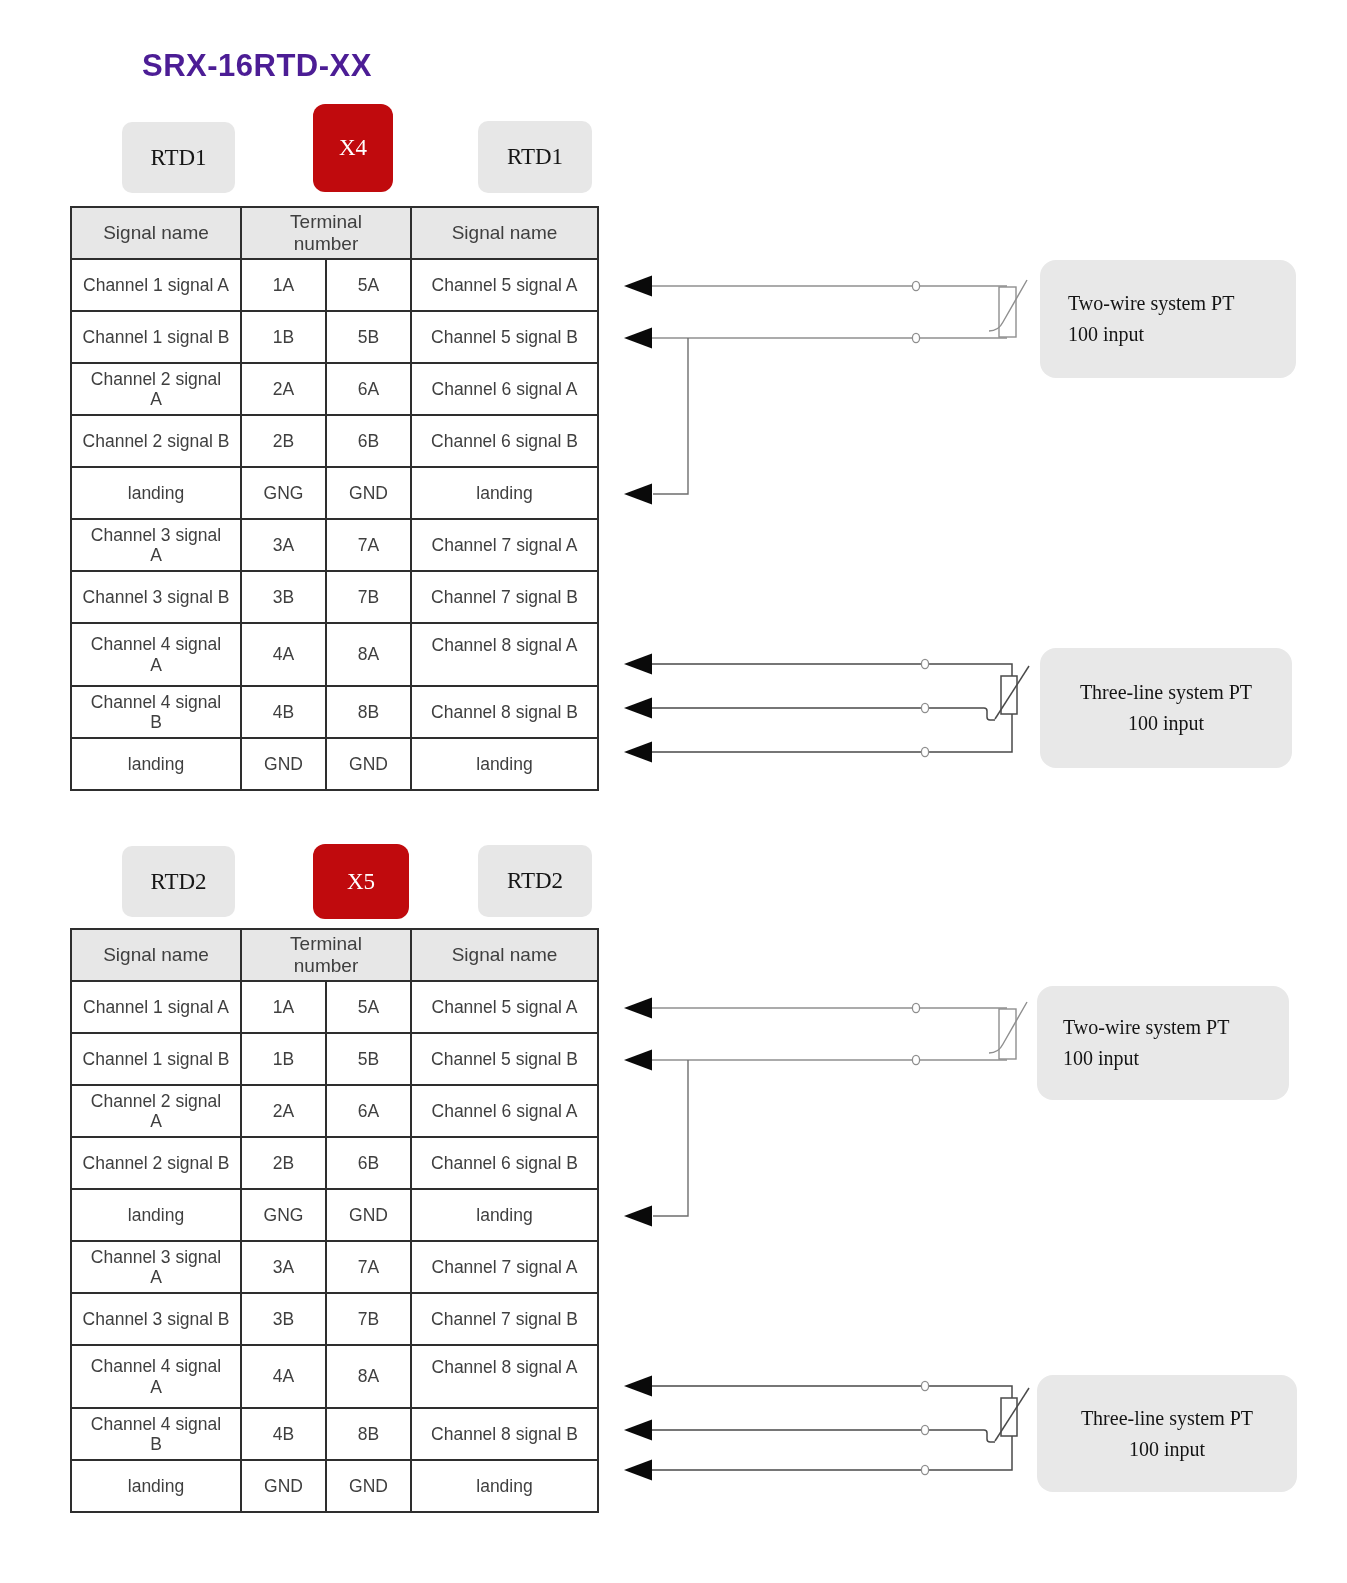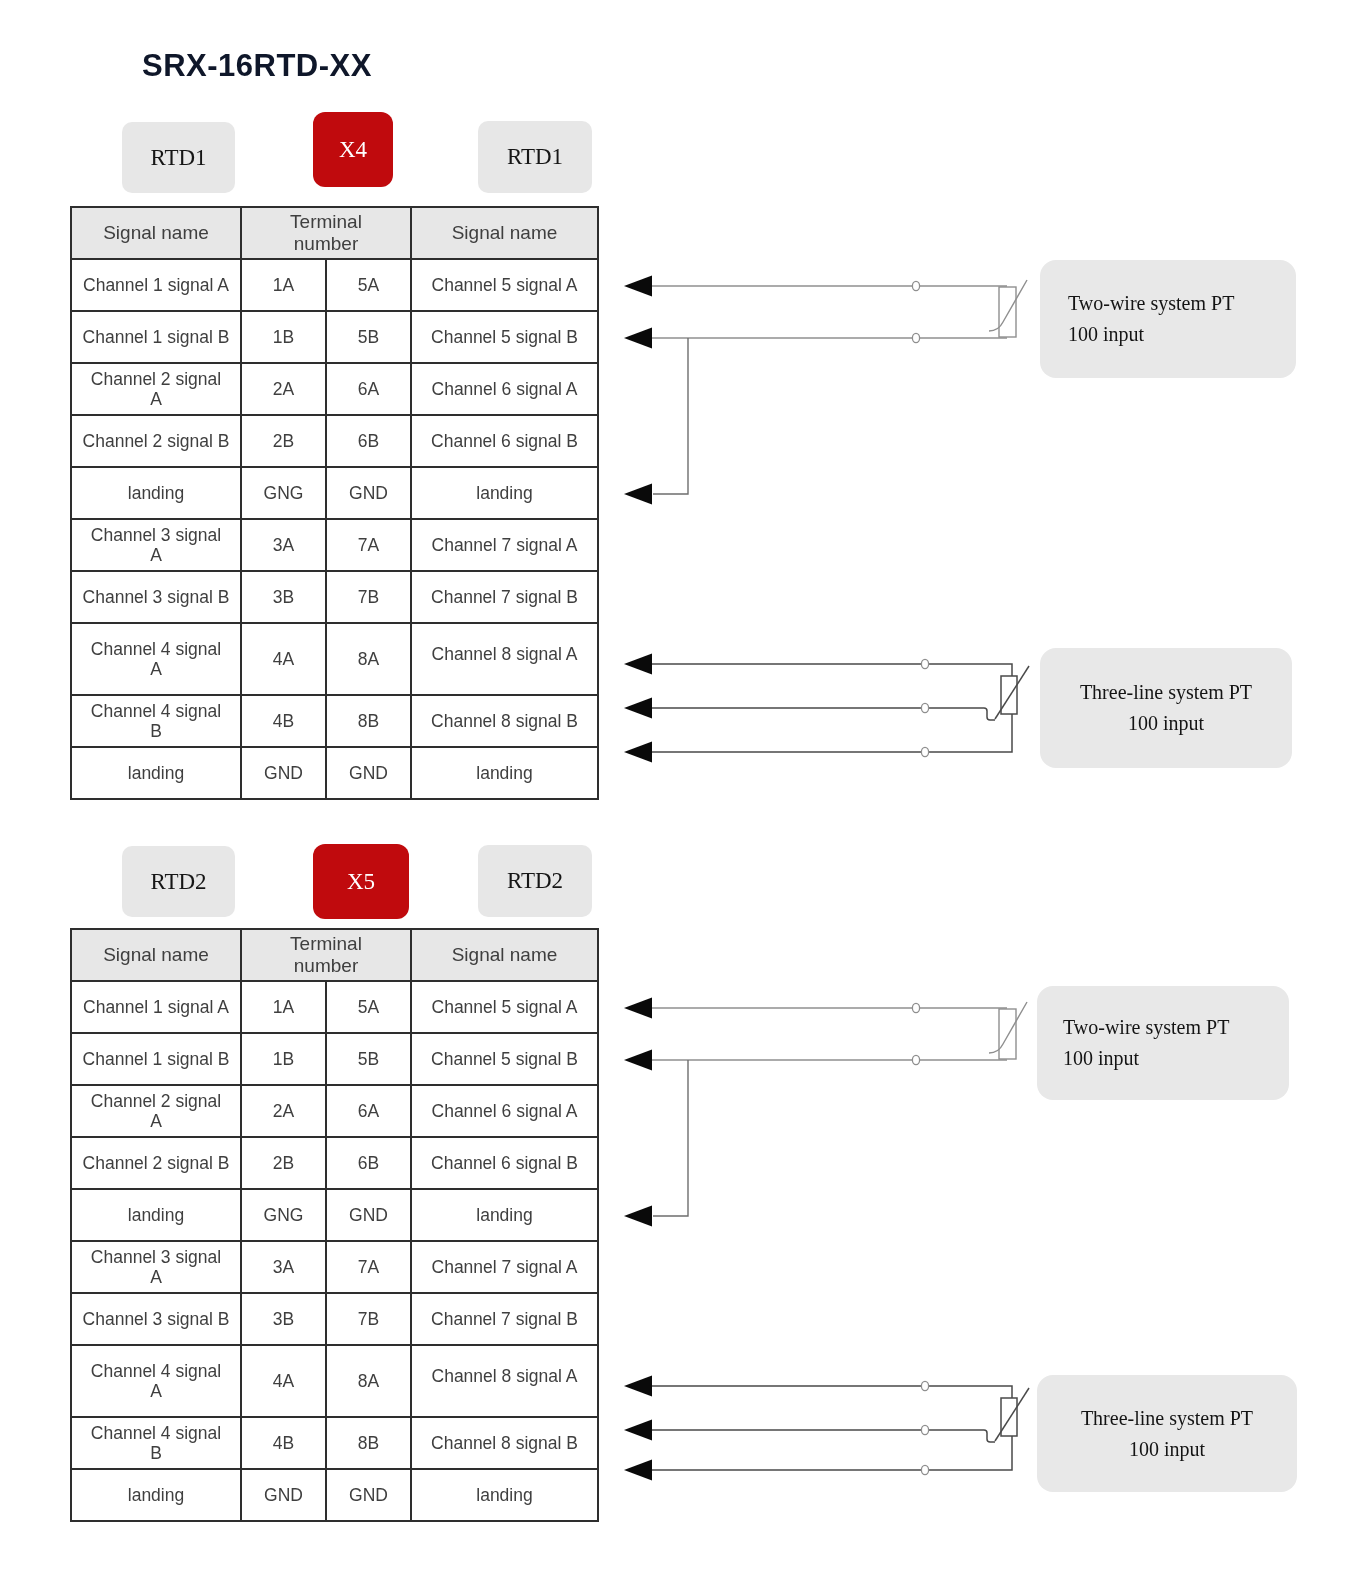--- a/index.html
+++ b/index.html
@@ -1,41 +1,41 @@
 <!DOCTYPE html>
 <html><head>
 <meta charset="utf-8">
 <style>
   html,body{margin:0;padding:0;background:#ffffff;}
   body{width:1347px;height:1583px;position:relative;font-family:"Liberation Sans",sans-serif;}
   .canvas{position:absolute;left:0;top:0;width:1347px;height:1583px;overflow:hidden;}
 
   .title{position:absolute;left:142px;top:48px;margin:0;font-size:31px;font-weight:700;
-         color:#0f172a;font-family:"Liberation Sans",sans-serif;letter-spacing:.5px;}
+         color:#4c1d95;font-family:"Liberation Sans",sans-serif;letter-spacing:.5px;}
 
   .chip{position:absolute;display:flex;align-items:center;justify-content:center;
         background:#e7e7e7;border-radius:10px;font-family:"Liberation Serif",serif;
         font-size:23px;color:#161616;}
   .chip.red{background:#c00a0d;color:#ffffff;border-radius:12px;}
   #chip-1l{left:122px;top:122px;width:113px;height:71px;}
-  #chip-1c{left:313px;top:112px;width:80px;height:75px;}
+  #chip-1c{left:313px;top:104px;width:80px;height:88px;}
   #chip-1r{left:478px;top:121px;width:114px;height:72px;}
   #chip-2l{left:122px;top:846px;width:113px;height:71px;}
   #chip-2c{left:313px;top:844px;width:96px;height:75px;}
   #chip-2r{left:478px;top:845px;width:114px;height:72px;}
 
   table.term{position:absolute;left:70px;width:527px;border-collapse:collapse;table-layout:fixed;}
   #table-1{top:206px;}
   #table-2{top:928px;}
   table.term th,table.term td{border:2px solid #2e2e2e;text-align:center;vertical-align:middle;
         color:#3f3f3f;overflow:hidden;padding:0 2px;}
   table.term th{background:#e7e7e7;font-weight:400;font-size:19px;height:50px;white-space:pre-line;line-height:1.15;}
   table.term td{font-size:17.5px;height:50px;line-height:1.15;}
   table.term td:first-child,table.term td:last-child{white-space:pre-line;margin-left:44px;}
-  table.term tbody tr:nth-child(8) td:last-child{vertical-align:top;padding-top:20px;}
+  table.term tbody tr:nth-child(8) td:last-child{vertical-align:top;padding-top:11px;}
 
   .note{position:absolute;background:#e8e8e8;border-radius:16px;
         font-family:"Liberation Serif",serif;font-size:20px;color:#141414;
         display:flex;flex-direction:column;justify-content:center;
         white-space:pre-line;line-height:1.55;box-sizing:border-box;}
   #note-1{left:1040px;top:260px;width:256px;height:118px;padding-left:28px;text-align:left;}
   #note-2{left:1040px;top:648px;width:252px;height:120px;text-align:center;}
   #note-3{left:1037px;top:986px;width:252px;height:114px;padding-left:26px;text-align:left;}
   #note-4{left:1037px;top:1375px;width:260px;height:117px;text-align:center;}
 

